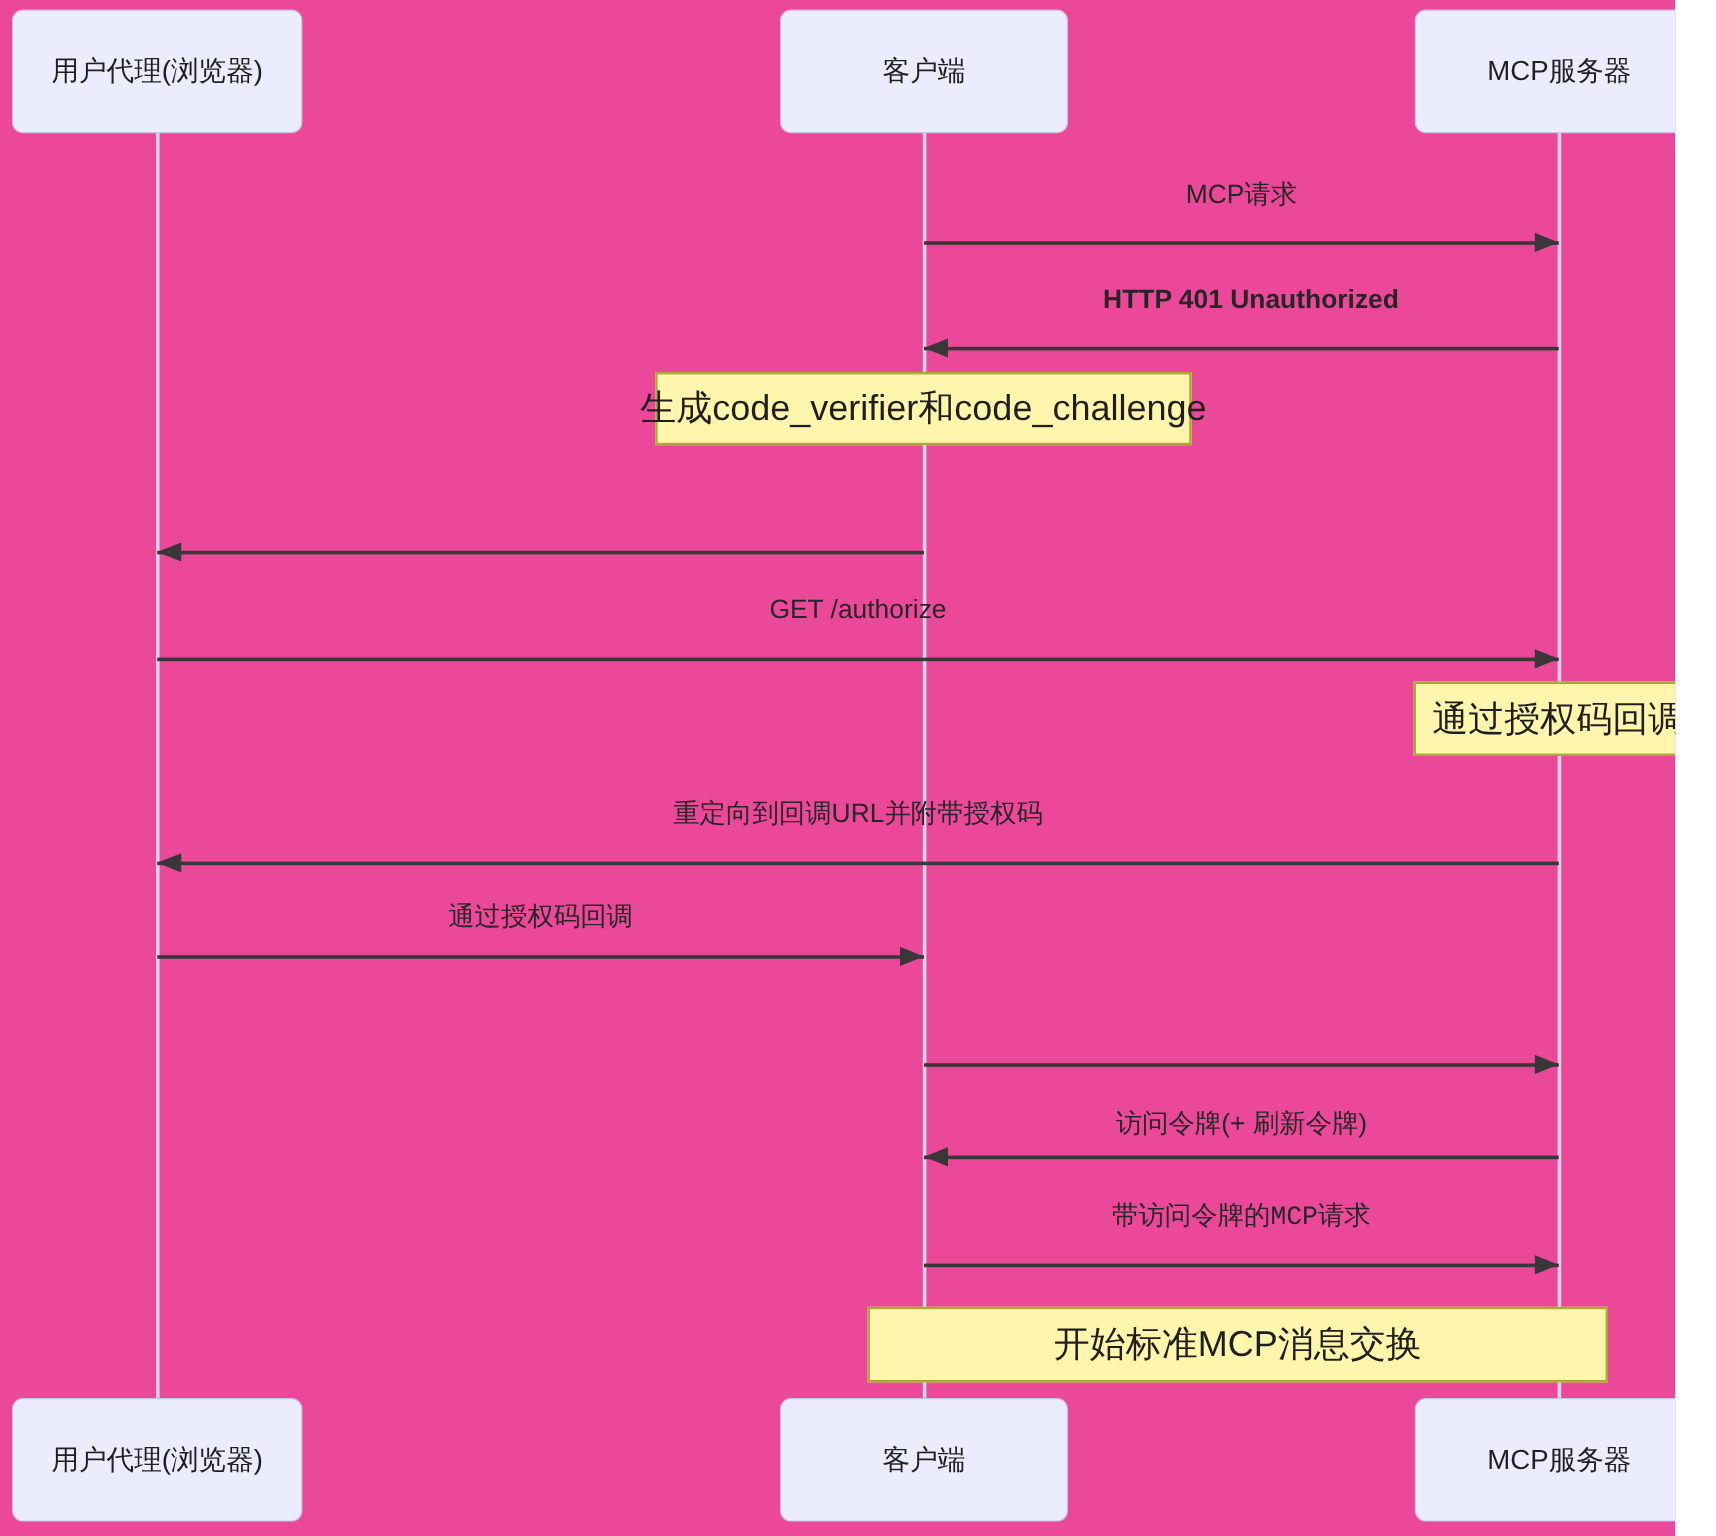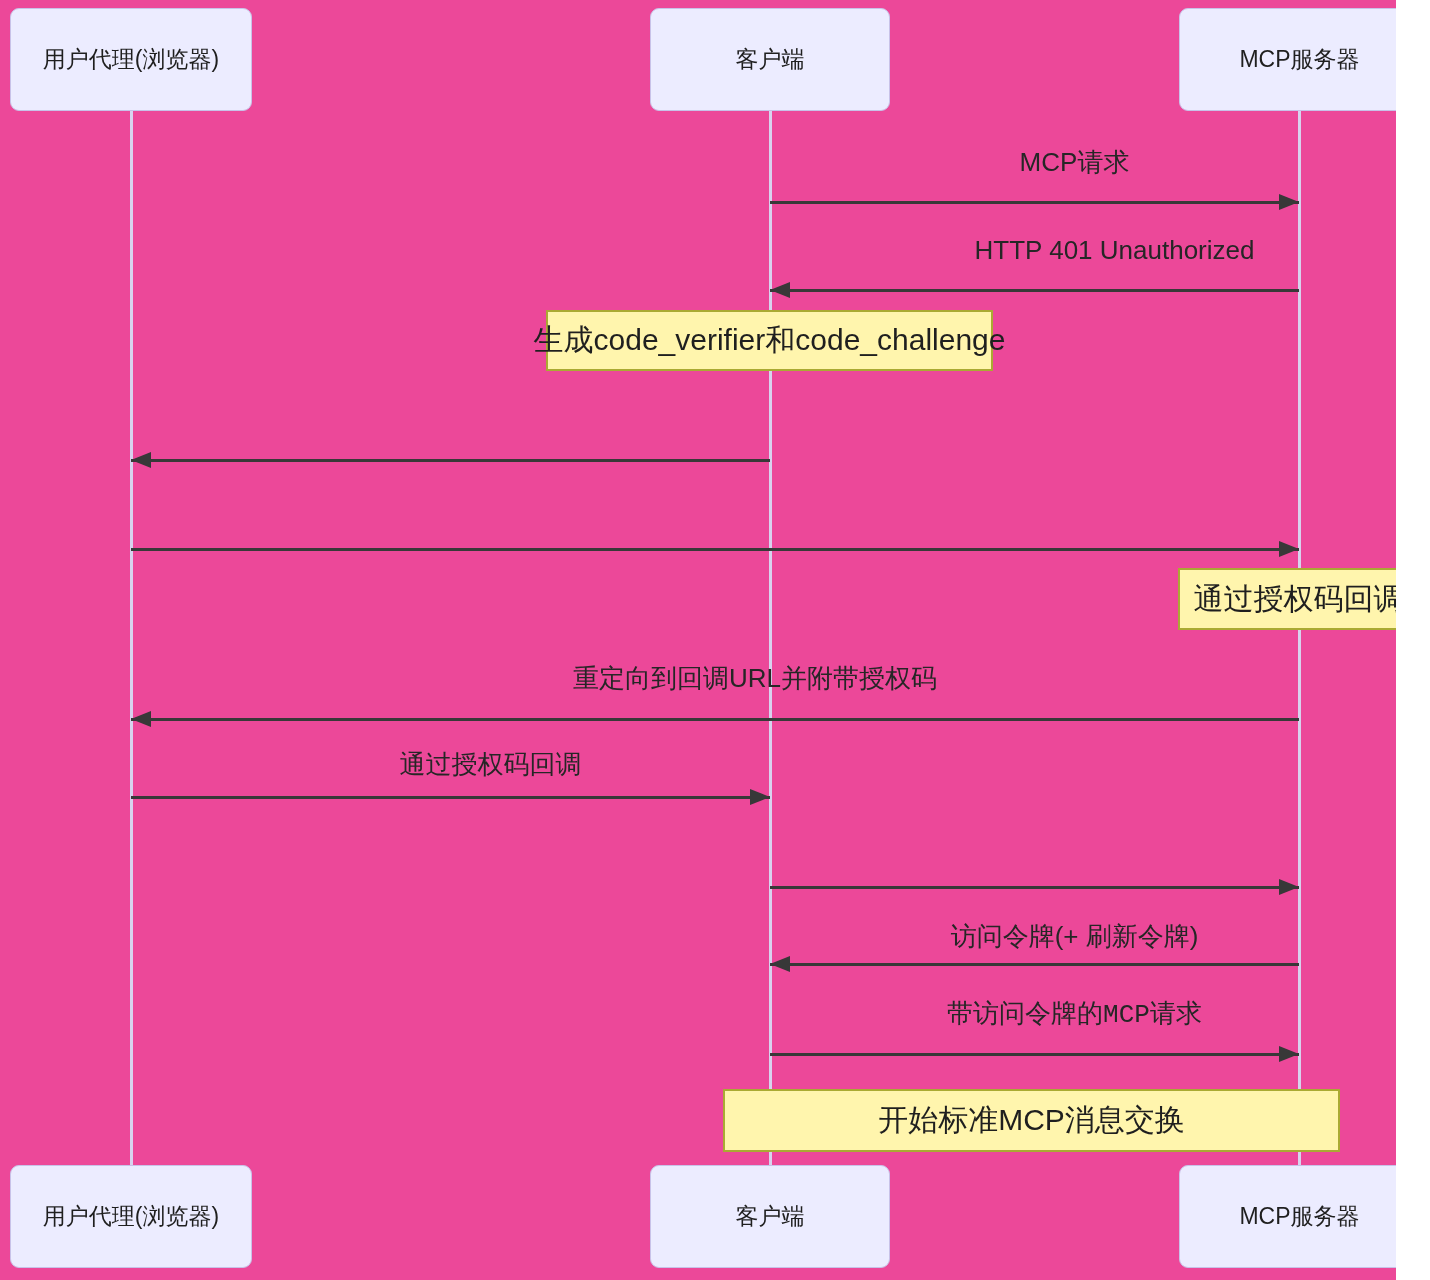--- a/index.html
+++ b/index.html
@@ -32,24 +32,23 @@
     justify-content: center;
     font-size: 23px;
     color: #1f1f1f;
   }
   .msg-label {
     position: absolute;
     height: 36px;
     display: flex;
     align-items: center;
     justify-content: center;
-    font-size: 26px;
+    font-size: 22px;
     color: #262626;
     white-space: nowrap;
-    margin-left: 40px;
   }
   .arrow {
     position: absolute;
     height: 18px;
   }
   .arrow .line {
     position: absolute;
     top: 7.5px;
     left: 0;
     right: 0;
@@ -103,33 +102,34 @@
   <div class="actor-box" style="left:1179px; top:8px; width:241px;">
     <span>MCP服务器</span>
   </div>
 
   <div class="msg-label" style="left:770px; top:144px; width:529px;">MCP请求</div>
   <div class="arrow" style="left:770px; top:193px; width:529px;">
     <div class="line"></div>
     <div class="head right"></div>
   </div>
 
-  <div class="msg-label" style="left:810px; top:232px; width:529px;">HTTP 401 Unauthorized</div>
+  <div class="msg-label" style="left:778px; top:232px; width:529px;font-weight:bold;">HTTP 401 Unauthorized</div>
   <div class="arrow" style="left:770px; top:281px; width:529px;">
     <div class="line"></div>
     <div class="head left"></div>
   </div>
 
   <div class="note" style="left:546px; top:310px; width:447px; height:61px;">生成code_verifier和code_challenge</div>
 
   <div class="arrow" style="left:131px; top:451px; width:639px;">
     <div class="line"></div>
     <div class="head left"></div>
   </div>
 
+  <div class="msg-label" style="left:131px; top:490px; width:1168px;">GET /authorize</div>
   <div class="arrow" style="left:131px; top:540px; width:1168px;">
     <div class="line"></div>
     <div class="head right"></div>
   </div>
 
   <div class="note" style="left:1178px; top:568px; width:241px; height:62px;">通过授权码回调</div>
 
   <div class="msg-label" style="left:131px; top:660px; width:1168px;">重定向到回调URL并附带授权码</div>
   <div class="arrow" style="left:131px; top:710px; width:1168px;">
     <div class="line"></div>

